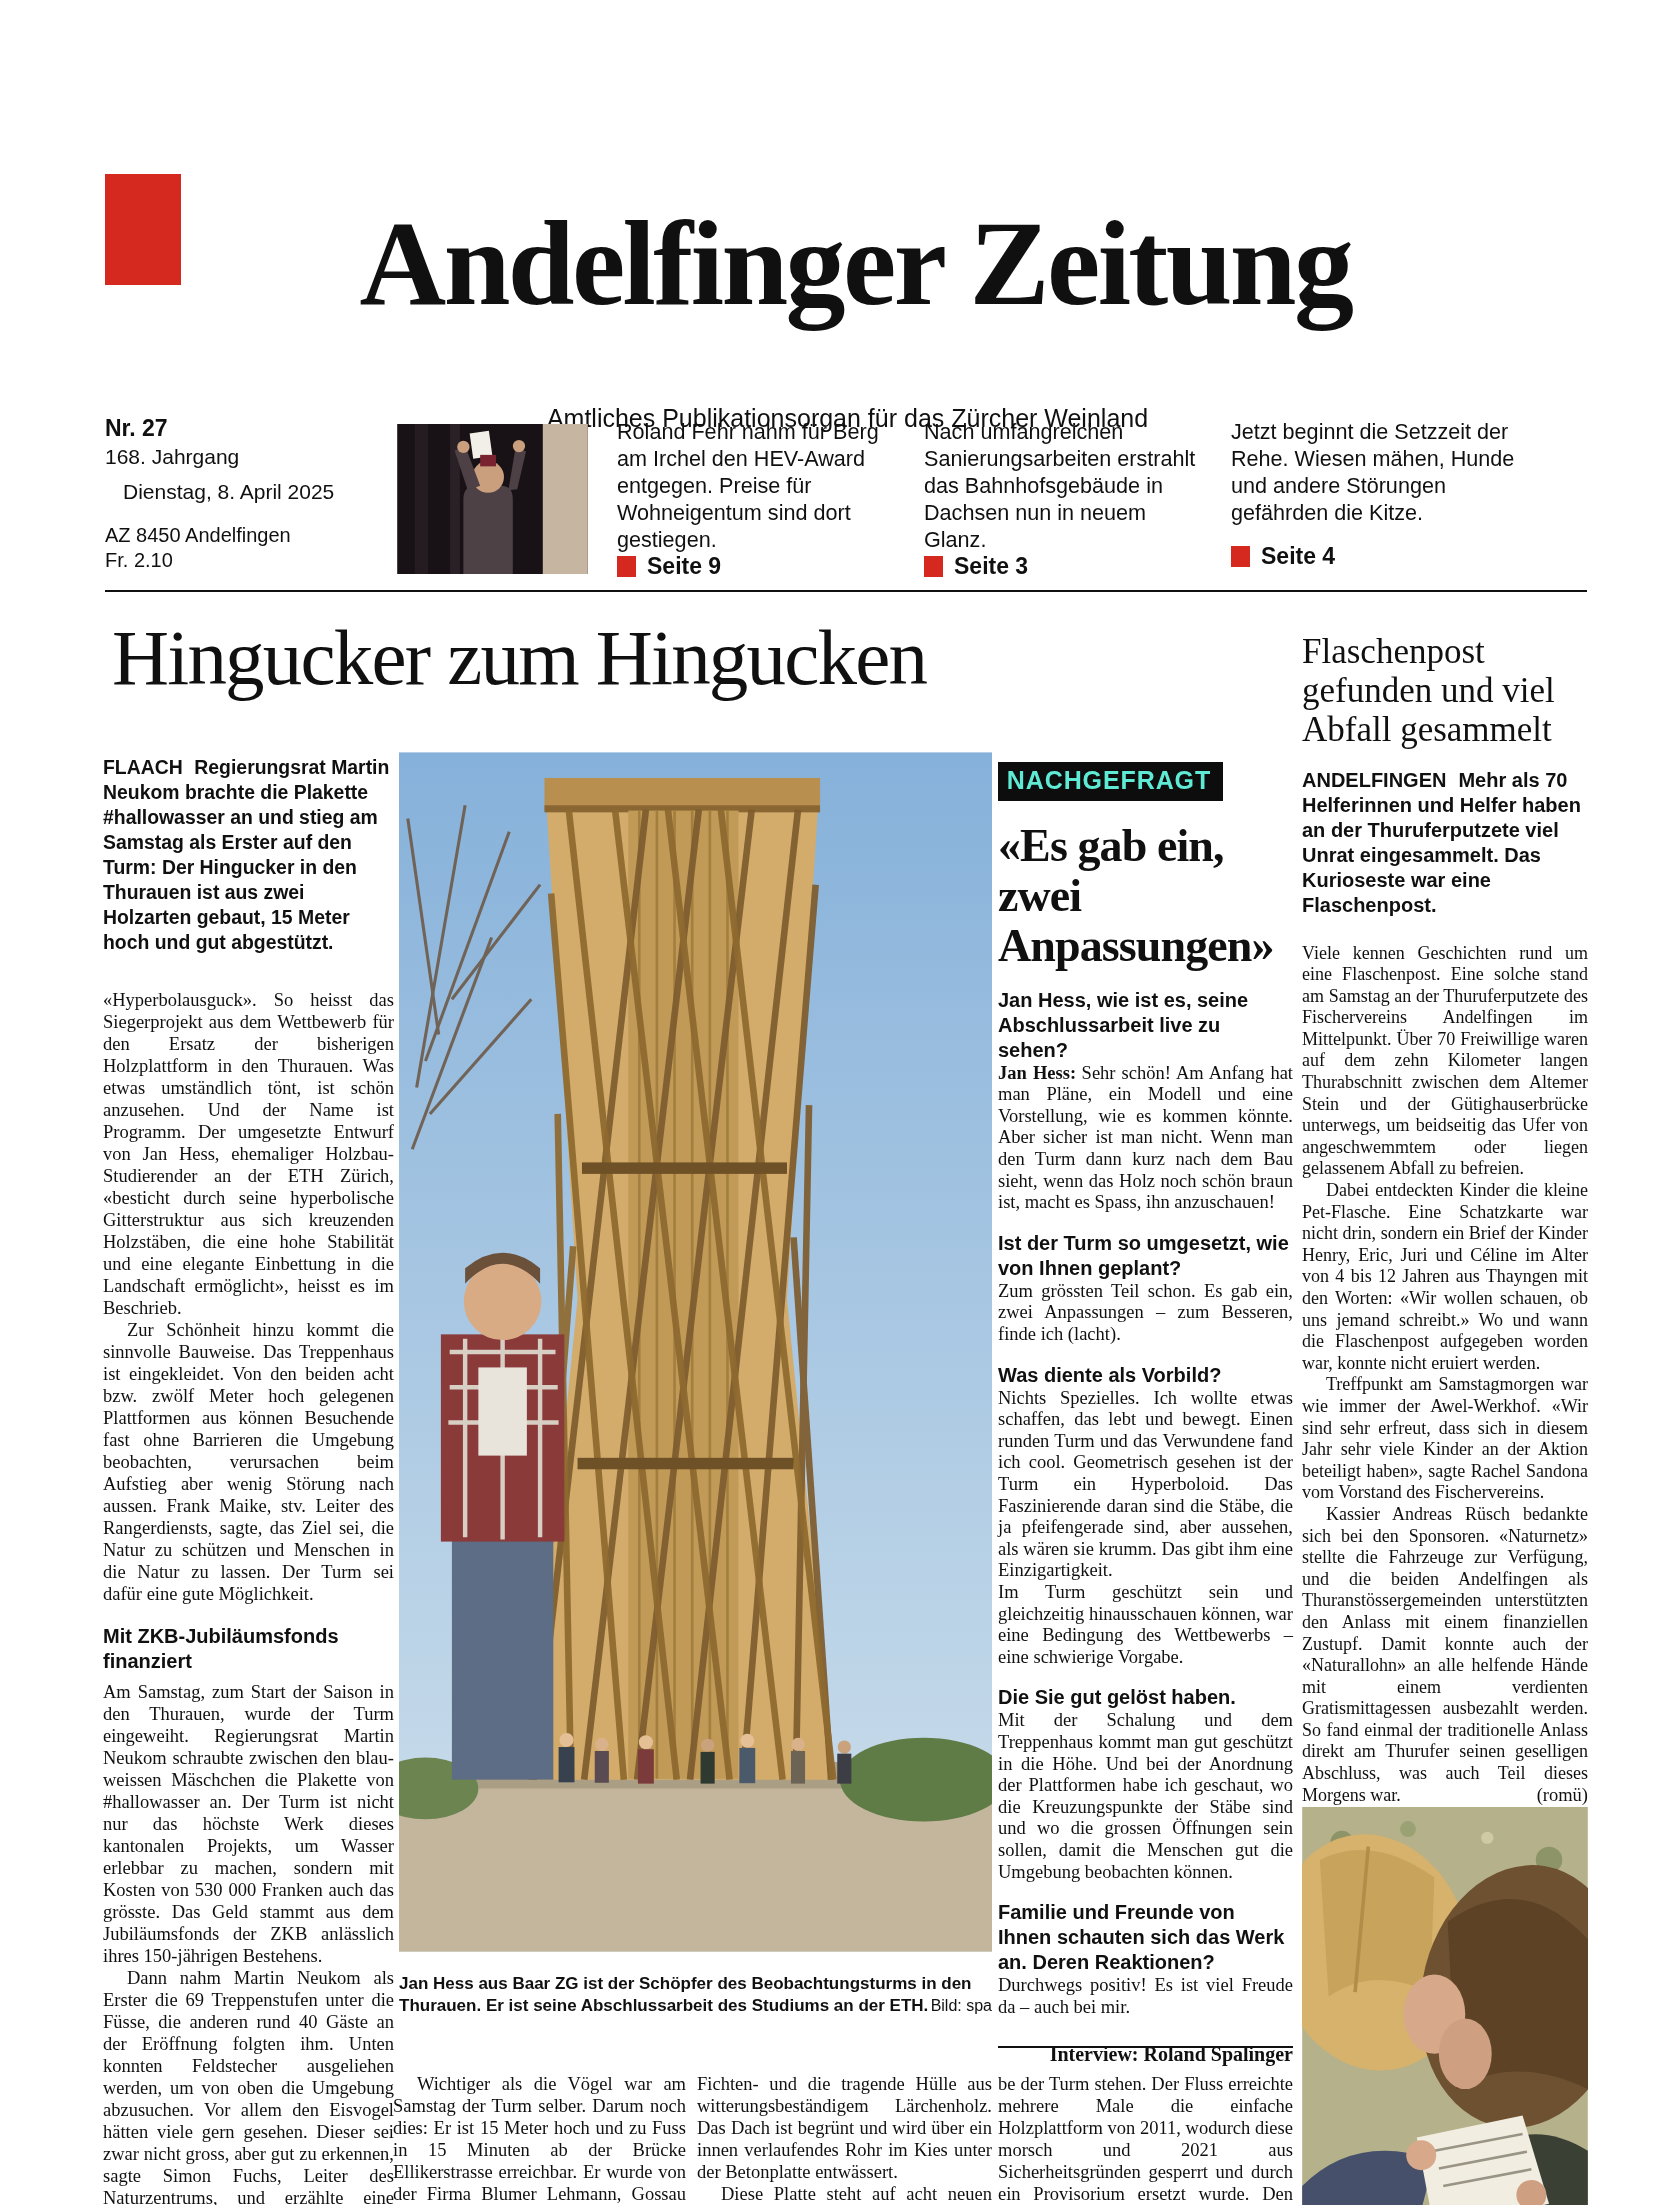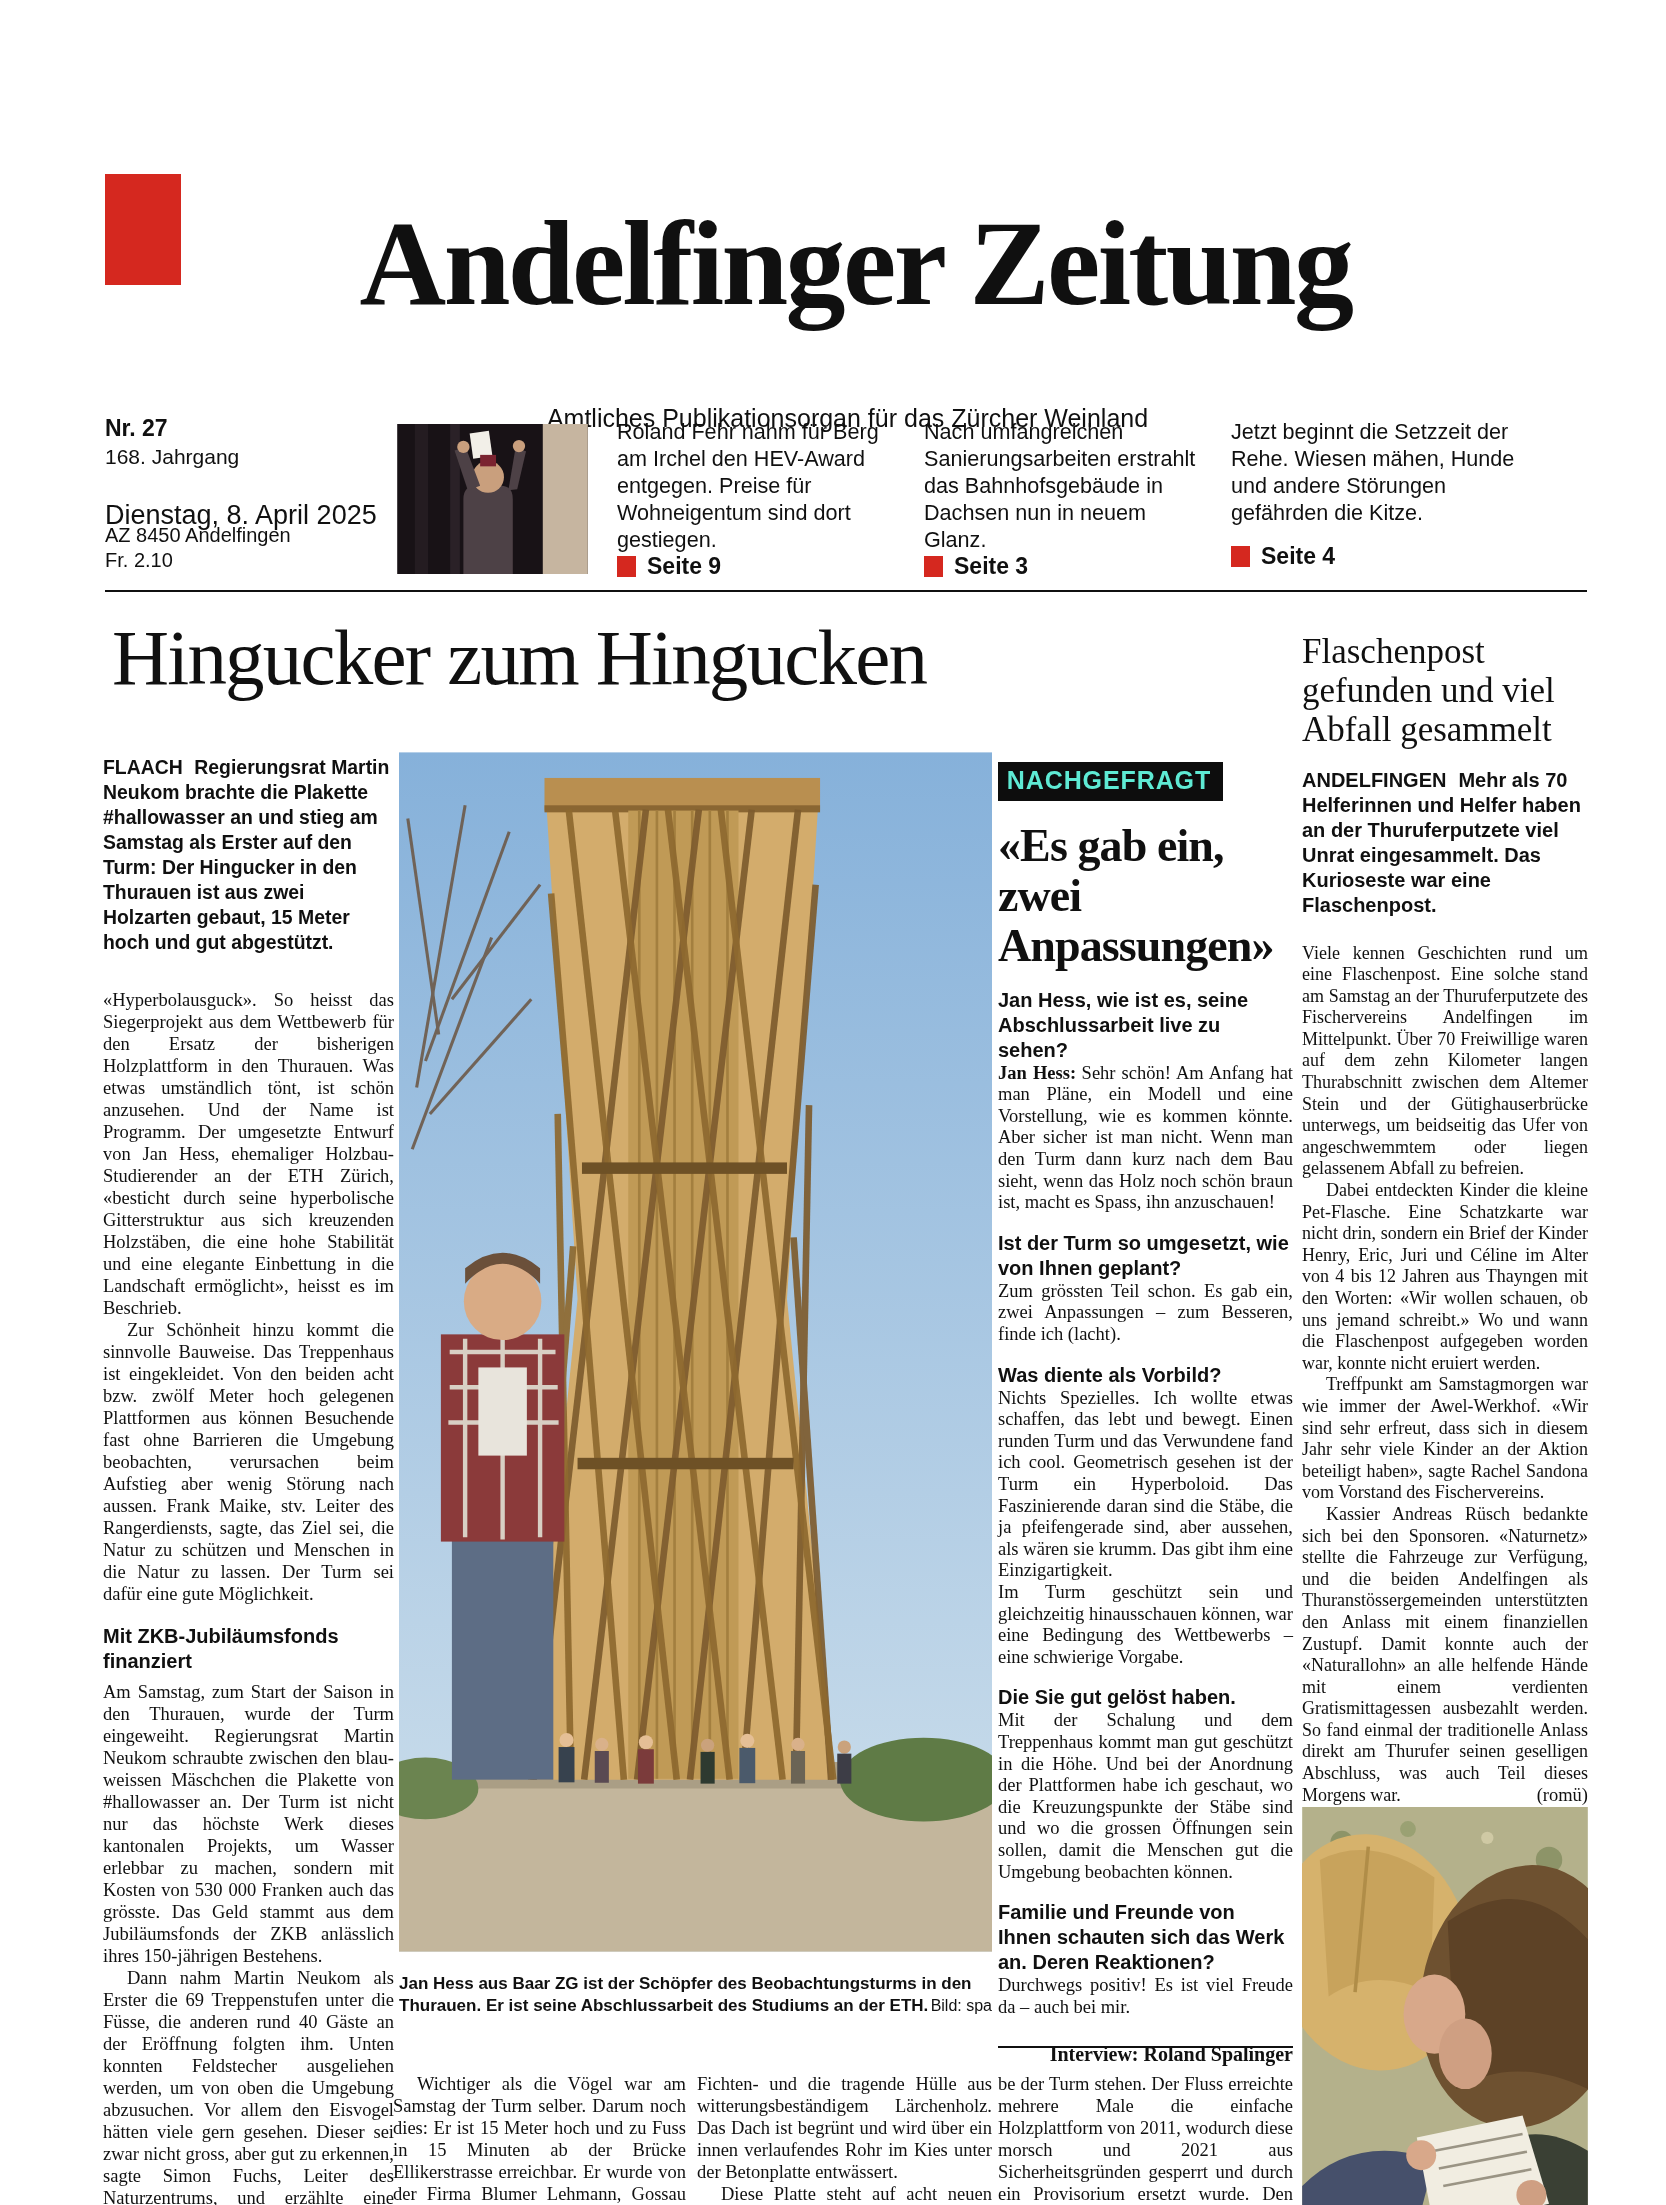--- a/index.html
+++ b/index.html
@@ -14,21 +14,21 @@
   .masthead-square { position:absolute; left:105px; top:174px; width:76px; height:111px; background:#d5281f; }
   .masthead { position:absolute; left:141px; right:97px; top:204px; text-align:center;
     font-family:"Liberation Serif", serif; font-weight:700; font-size:120px; line-height:1; letter-spacing:-2.6px; }
   .masthead-sub { position:absolute; left:0; right:0; top:404px; text-align:center;
     font-family:"Liberation Sans", sans-serif; font-size:25px;padding-left:28px; }
 
   
   .issue { font-family:"Liberation Sans", sans-serif; }
   .issue-nr      { position:absolute; left:105px; top:415px;  font-size:23px; font-weight:700; }
   .issue-vol     { position:absolute; left:105px; top:445px; font-size:21px; }
-  .issue-date    { position:absolute; left:105px; top:480px; font-size:27px;margin-top:20px; }
+  .issue-date    { position:absolute; left:123px; top:480px; font-size:21px; }
   .issue-az      { position:absolute; left:105px; top:524px; font-size:20px; }
   .issue-price   { position:absolute; left:105px; top:549px; font-size:20px; }
 
   .thumb { position:absolute; left:397px; top:424px; width:191px; height:150px; overflow:hidden; }
 
   
   .teaser { position:absolute; top:418px; height:152px; display:flex; flex-direction:column;
     font-family:"Liberation Sans", sans-serif; }
   .teaser p { font-size:21.6px; line-height:27px; }
   .teaser .seite { margin-top:auto; display:flex; align-items:center; gap:11.5px;

